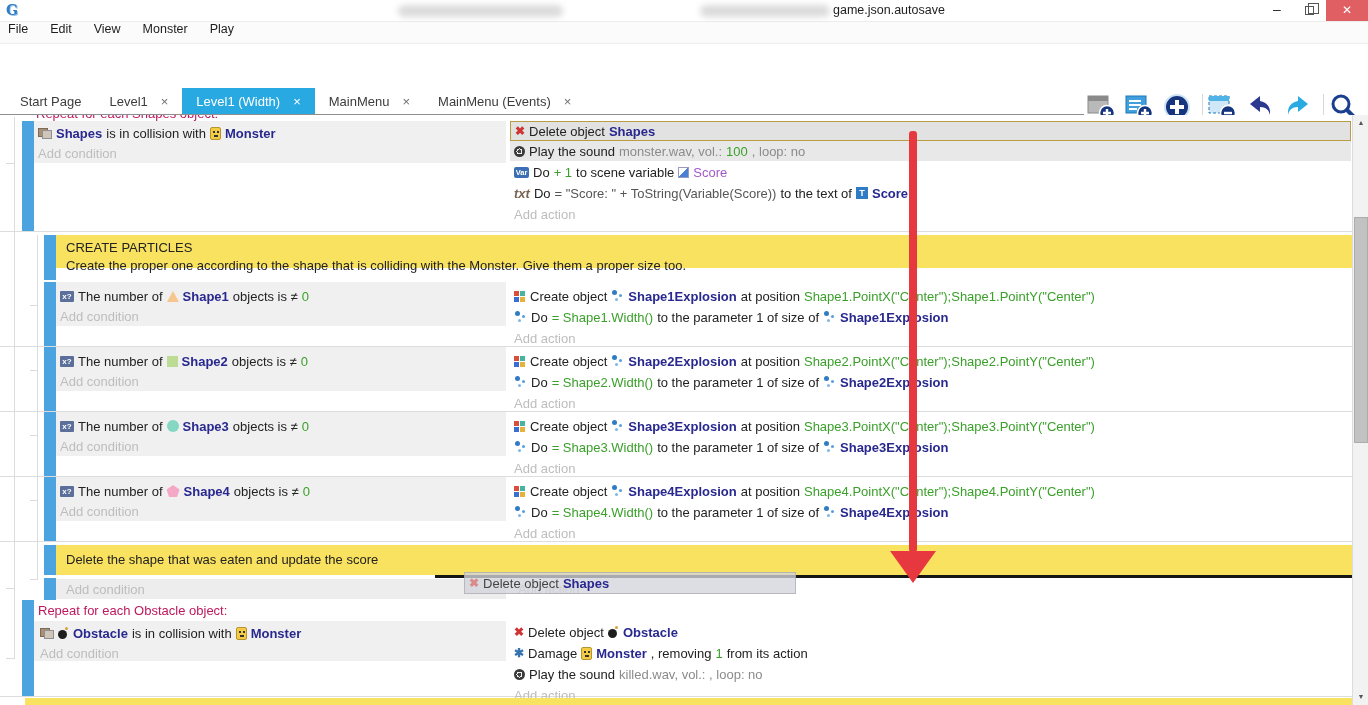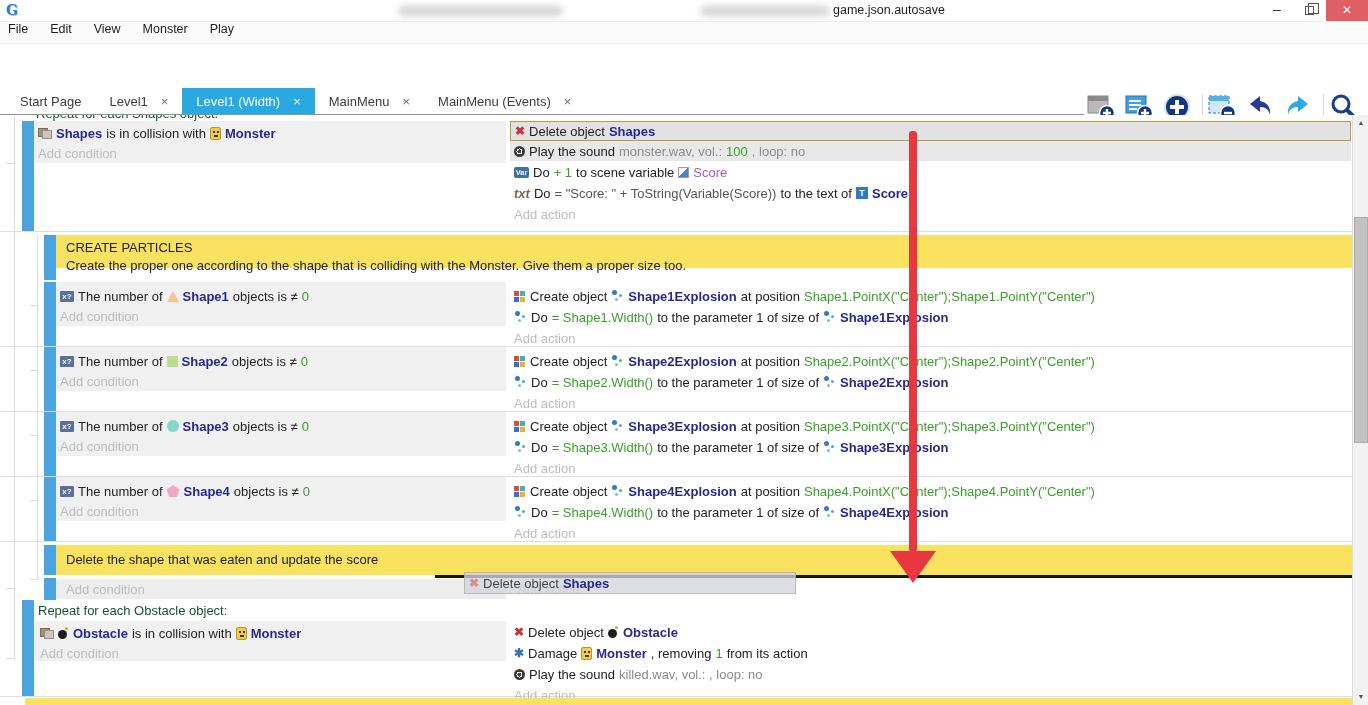--- a/index.html
+++ b/index.html
@@ -42,21 +42,21 @@
   .crow, .arow { position:absolute; height:20px; display:flex; align-items:center; gap:4px; white-space:nowrap; font-size:13px; color:#222; }
   .arow { left:510px; width:841px; padding-left:4px; }
   .arow.sel { background:#e2e2e2; border:1px solid #b99c45; }
   .arow.gr { background:#e8e8e8; }
   .obj { font-weight:bold; color:#28288f; }
   .expr { color:#3aa02a; }
   .grayp { color:#8b8b8b; }
   .dexpr { color:#555; }
   .purple { color:#a358c9; }
   .ph { color:#bdbdbd; }
-  .phead { position:absolute; font-size:13px; color:#14532d; white-space:nowrap; }
+  .phead { position:absolute; font-size:13px; color:#be185d; white-space:nowrap; }
   .comment { position:absolute; left:56px; width:1296px; background:#f9e25f; font-size:13px; color:#222; }
   .comment div { position:absolute; left:10px; white-space:nowrap; }
 
   
   .ic { display:inline-block; flex:none; position:relative; }
   .i-del { color:#cf3333; font-size:12px; font-weight:bold; line-height:12px; }
   .i-dmg { color:#3572b0; font-size:12px; font-weight:bold; line-height:12px; }
   .i-collision { width:14px; height:11px; }
   .i-collision:before { content:""; position:absolute; left:0; top:0; width:8px; height:7px; background:#a98f73; border:1px solid #7a6a58; }
   .i-collision:after { content:""; position:absolute; right:0; bottom:0; width:8px; height:7px; background:#cfc5ba; border:1px solid #8f8f8f; }

